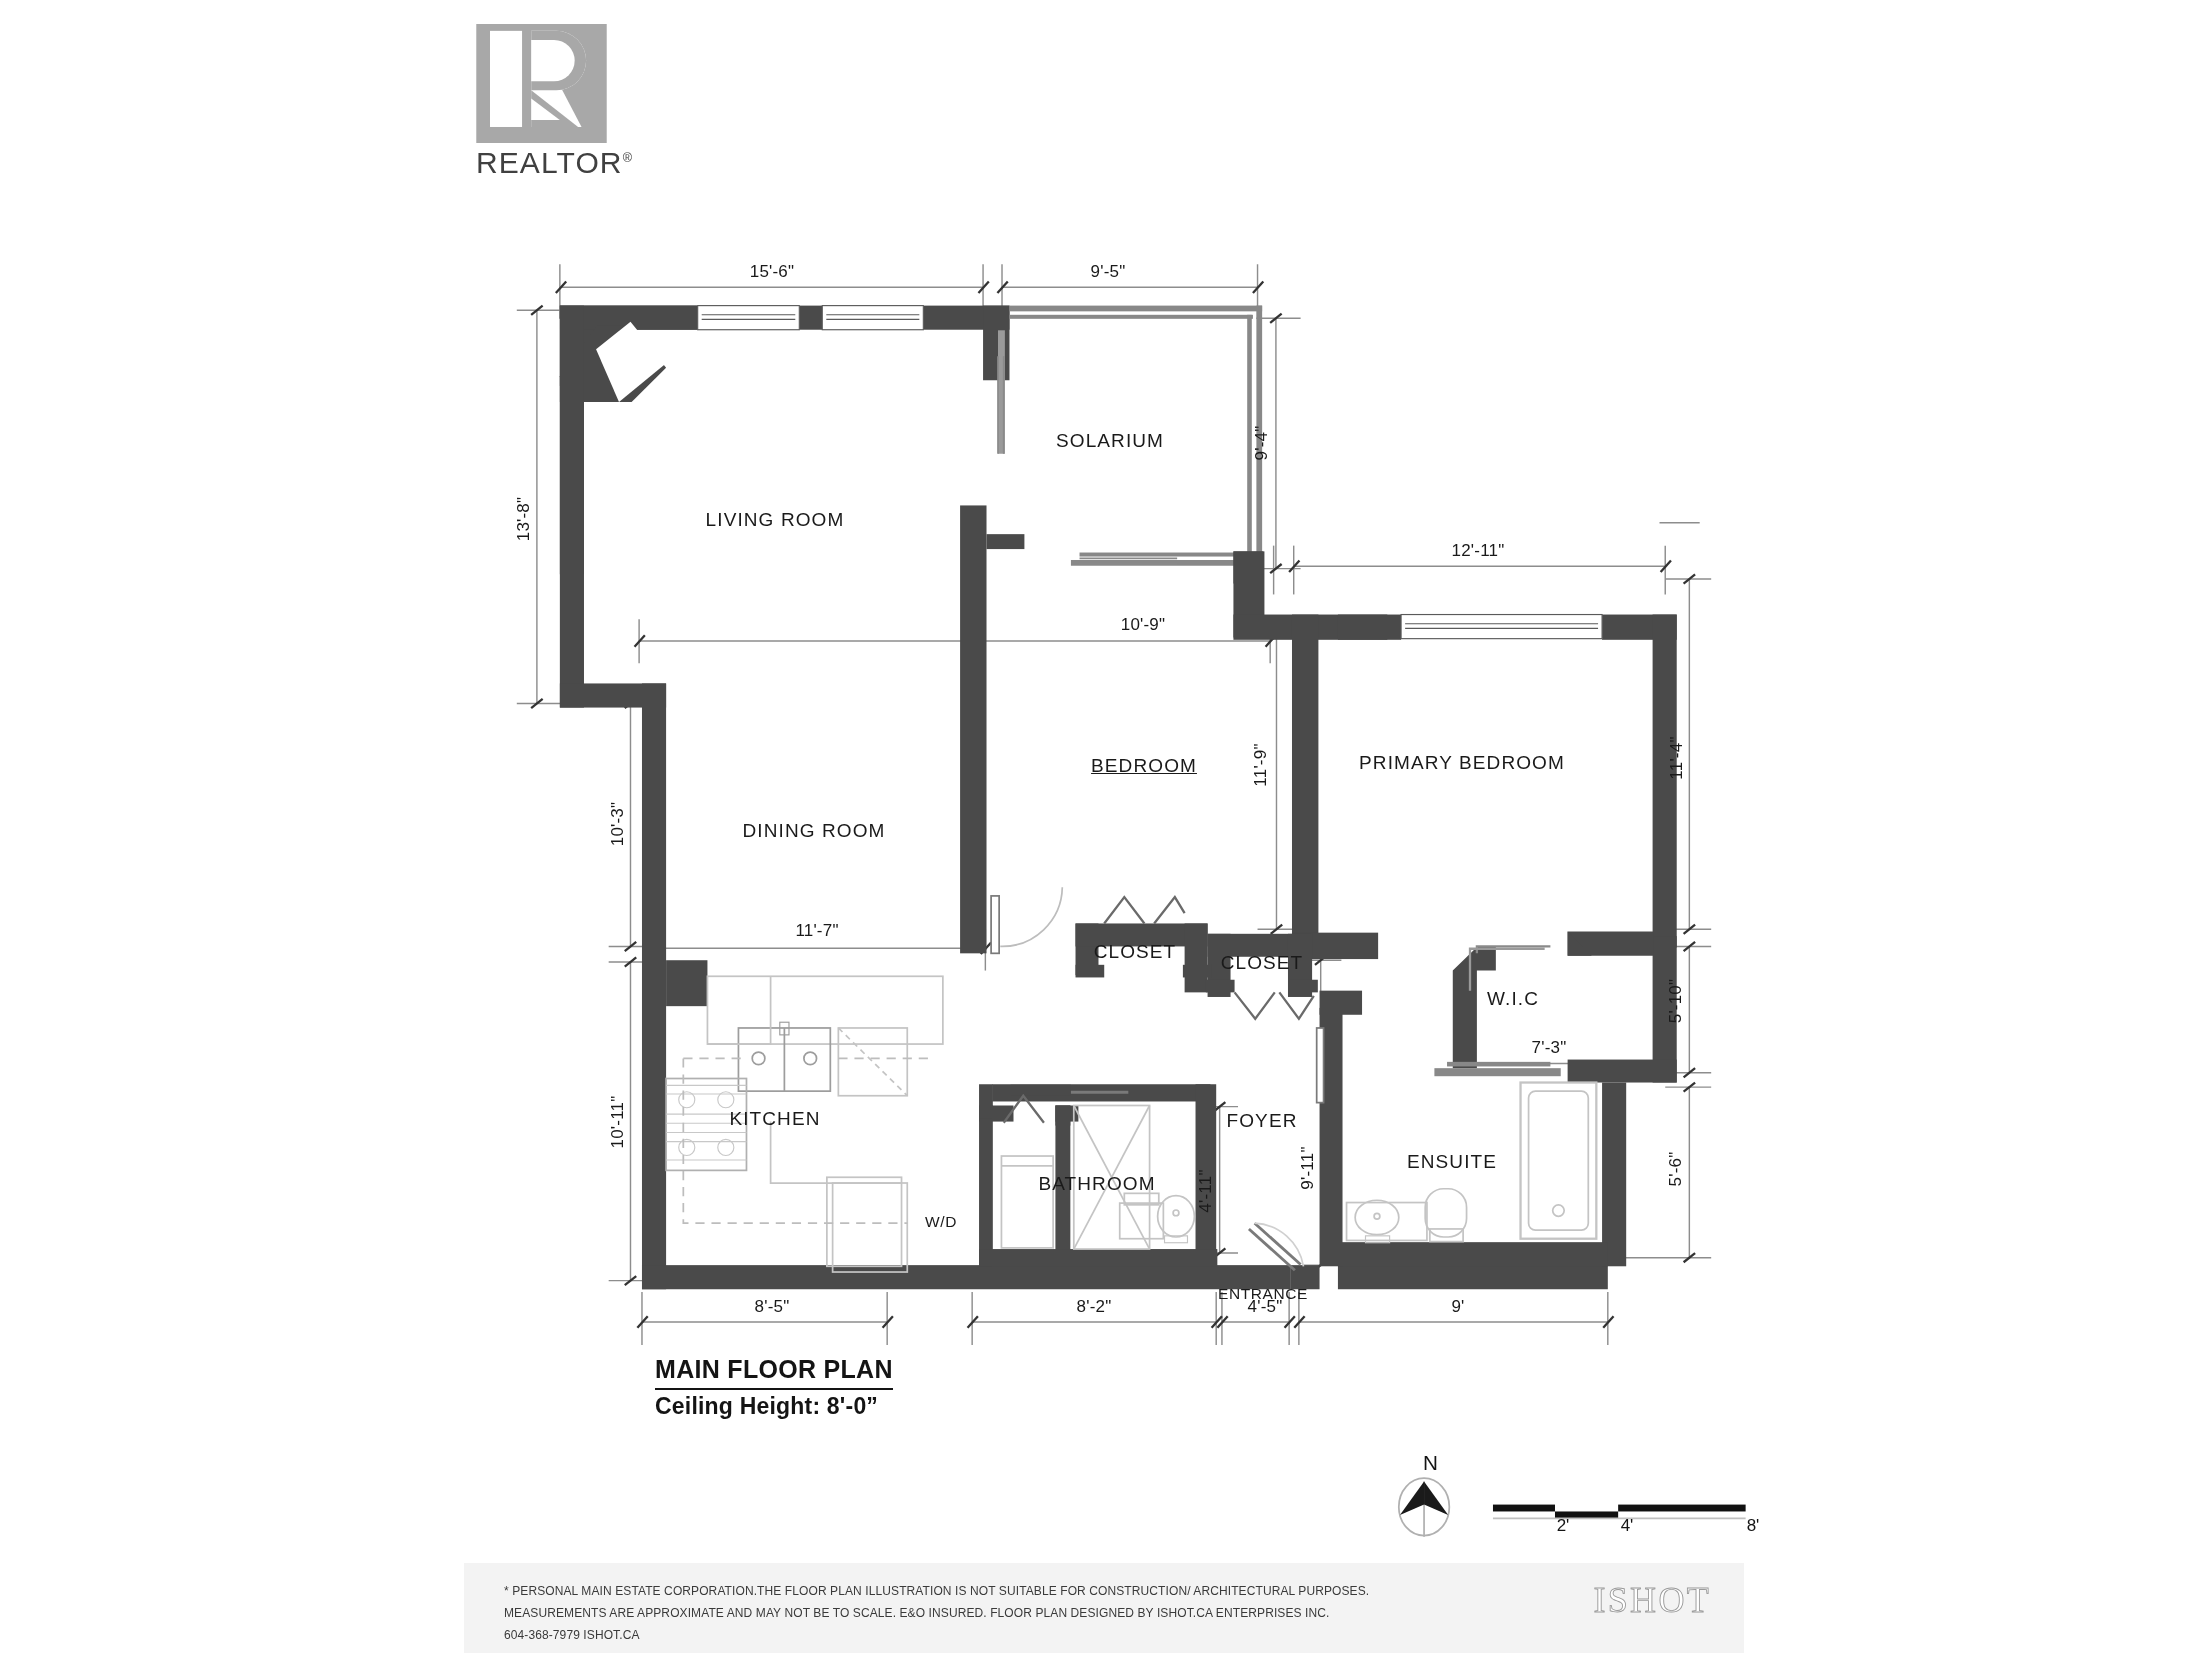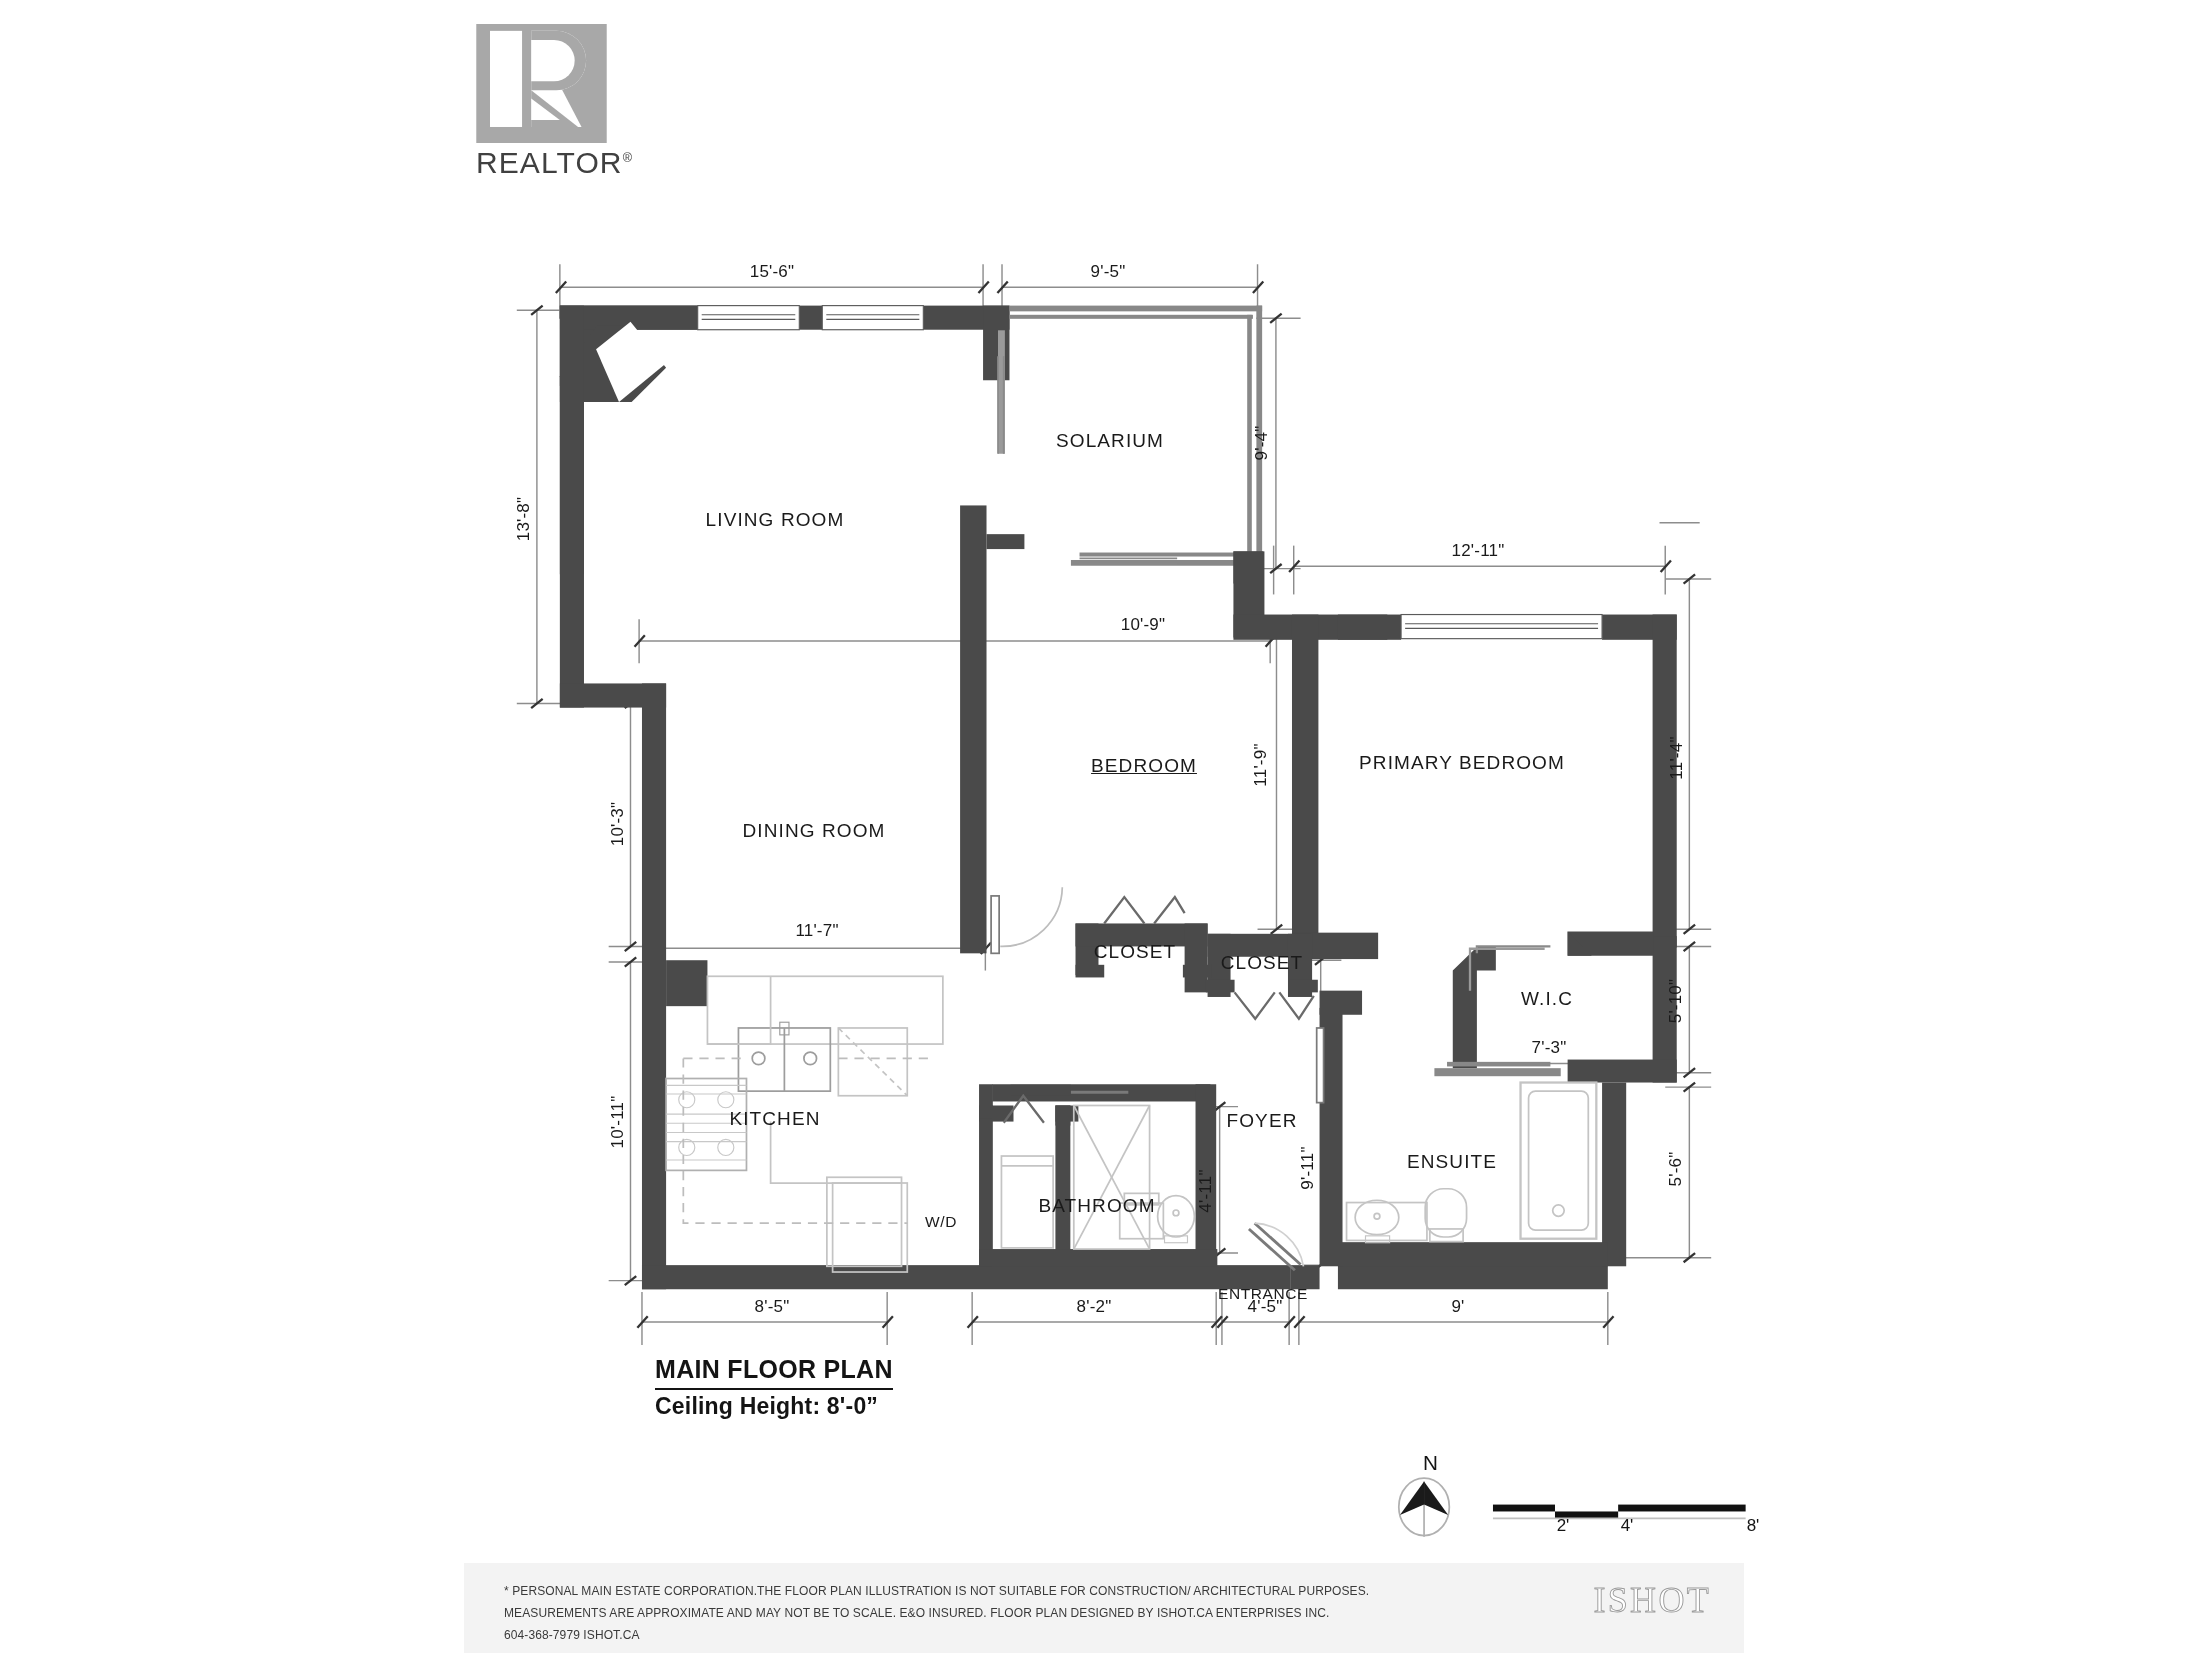--- a/index.html
+++ b/index.html
@@ -511,23 +511,23 @@
 
 <div id="plan-text">
 
   <div class="room-label" style="left:775px; top:520px;">LIVING ROOM</div>
   <div class="room-label" style="left:1110px; top:441px;">SOLARIUM</div>
   <div class="room-label" style="left:814px; top:831px;">DINING ROOM</div>
   <div class="room-label" style="left:1144px; top:766px;text-decoration:underline;">BEDROOM</div>
   <div class="room-label" style="left:1462px; top:763px;">PRIMARY BEDROOM</div>
   <div class="room-label" style="left:1135px; top:952px;">CLOSET</div>
   <div class="room-label" style="left:1262px; top:963px;">CLOSET</div>
-  <div class="room-label" style="left:1547px; top:999px;">W.I.C</div>
+  <div class="room-label" style="left:1513px; top:999px;">W.I.C</div>
   <div class="room-label" style="left:775px; top:1119px;">KITCHEN</div>
-  <div class="room-label" style="left:1097px; top:1184px;margin-top:22px;">BATHROOM</div>
+  <div class="room-label" style="left:1097px; top:1184px;">BATHROOM</div>
   <div class="room-label" style="left:1262px; top:1121px;">FOYER</div>
   <div class="room-label" style="left:1452px; top:1162px;">ENSUITE</div>
   <div class="small-label" style="left:941px; top:1208px;">W/D</div>
   <div class="small-label" style="left:1263px; top:1280px;">ENTRANCE</div>
 
   <div class="dim-label" style="left:772px; top:272px;">15'-6"</div>
   <div class="dim-label" style="left:1108px; top:272px;">9'-5"</div>
   <div class="dim-label vert" style="left:524px;  top:519px;">13'-8"</div>
   <div class="dim-label vert" style="left:1262px; top:443px;">9'-4"</div>
   <div class="dim-label" style="left:1478px; top:551px;">12'-11"</div>

